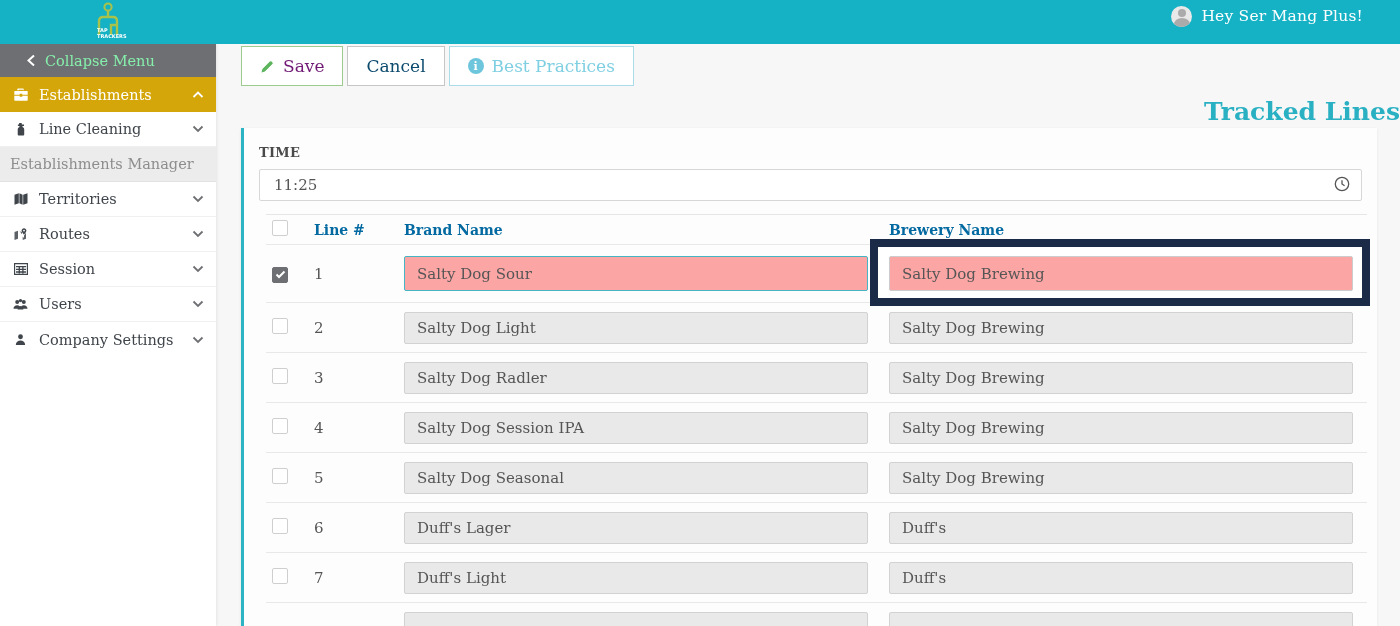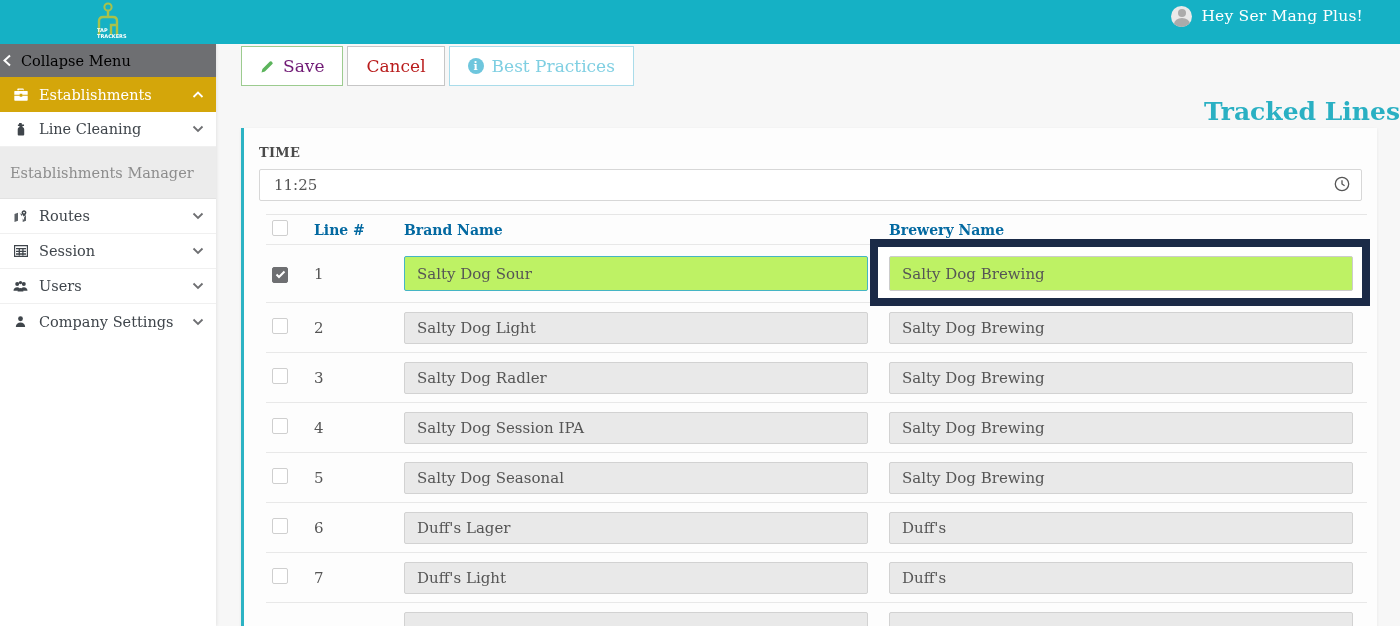--- a/index.html
+++ b/index.html
@@ -11,35 +11,35 @@
   .topbar { position:absolute; left:0; top:0; width:1400px; height:44px; background:#15b1c5; z-index:30; }
   .logo { position:absolute; left:86px; top:1px; width:44px; height:42px; }
   .greeting { position:absolute; right:37px; top:0; height:32px; display:flex; align-items:center; gap:9px; }
   .avatar { width:21px; height:21px; border-radius:50%; background:#e9e9e9; position:relative; overflow:hidden; }
   .avatar::before { content:""; position:absolute; left:6.5px; top:3.5px; width:8px; height:8px; border-radius:50%; background:#ababab; }
   .avatar::after { content:""; position:absolute; left:2.5px; top:12.5px; width:16px; height:12px; border-radius:50%; background:#ababab; }
   .greeting-text { color:#ffffff; font-size:15.5px; letter-spacing:.2px; }
 
   
   .sidebar { position:absolute; left:0; top:44px; width:216px; bottom:0; background:#ffffff; z-index:20; box-shadow:1px 0 3px rgba(0,0,0,.08); }
-  .collapse-bar { height:33px; background:#6e6f72; color:#000000; display:flex; align-items:center; padding-left:2px; gap:9px; font-size:14.5px; cursor:pointer; }
+  .collapse-bar { height:33px; background:#6e6f72; color:#86efac; display:flex; align-items:center; padding-left:26px; gap:9px; font-size:14.5px; cursor:pointer; }
   .side-item { height:35px; display:flex; align-items:center; padding:0 12px 0 13px; gap:11px; font-size:14.5px; color:#3f454b; border-bottom:1px solid #f0f0f0; cursor:pointer; background:#fff; }
   .side-item .lbl { flex:1; }
   .side-item .ic { width:15px; height:15px; flex:0 0 15px; display:flex; align-items:center; justify-content:center; color:#3f454b; }
   .side-item .chev { color:#6e6f72; display:flex; }
   .side-item.active { background:#d4a60a; color:#fff; border-bottom:none; }
   .side-item.active .ic, .side-item.active .chev { color:#fff; }
-  .side-sub { height:52px; display:flex; align-items:center; padding-left:10px; background:#ececec; color:#8d8d8d; font-size:14.5px; border-bottom:1px solid #e2e2e2; cursor:pointer; }
+  .side-sub { height:35px; display:flex; align-items:center; padding-left:10px; background:#ececec; color:#8d8d8d; font-size:14.5px; border-bottom:1px solid #e2e2e2; cursor:pointer; }
 
   
   .main { position:absolute; left:216px; top:44px; right:0; bottom:0; background:#f7f7f7; }
   .toolbar { display:flex; gap:4px; margin:2px 0 0 25px; }
   .btn { height:40px; display:inline-flex; align-items:center; gap:8px; background:#fff; font-family:inherit; font-size:17px; padding:0 18px; cursor:pointer; }
   .btn-save { border:1px solid #9ccb8f; color:#701a75; }
-  .btn-cancel { border:1px solid #c6c6c6; color:#b91c1c; }
+  .btn-cancel { border:1px solid #c6c6c6; color:#0c4a6e; }
   .btn-bp { border:1px solid #aadcea; color:#7fcfe2; }
   .pencil { display:flex; color:#5cb45c; }
   .info-dot { width:16px; height:16px; border-radius:50%; background:#6ec6dd; color:#fff; font-size:11px; font-weight:bold; display:flex; align-items:center; justify-content:center; font-family:"DejaVu Serif",serif; }
   .page-title { margin:11px 0 0 25px; color:#2ab0c3; font-size:25px; font-weight:bold;text-align:right; }
 
   
   .panel { position:absolute; left:25px; top:84px; width:1136px; height:560px; background:#fdfdfd; border-left:3px solid #2cb3c4; box-shadow:0 1px 3px rgba(0,0,0,.07); }
   .dt-row { display:flex; gap:25px; padding:17px 15px 0 15px; }
   .dt-col { flex:1; }
   .dt-label { font-size:13px; font-weight:bold; color:#4a4a4a; letter-spacing:.3px; margin-bottom:9px; }
@@ -50,21 +50,21 @@
   
   .table-wrap { margin:13px 10px 0 22px; border-top:1px solid #e6e6e6; }
   .trow { display:grid; grid-template-columns:42px 90px 464px 21px 464px; align-items:center; padding-left:6px; min-height:50px; border-bottom:1px solid #e8e8e8; }
   .trow.thead { min-height:30px; border-bottom:1px solid #e8e8e8; }
   .trow.first { min-height:58px; }
   .th { font-size:14px; font-weight:bold; color:#0369a1; }
   .linecell { font-size:15px; color:#555; }
   .checkbox { width:16px; height:16px; border:1px solid #cfcfcf; background:#fff; border-radius:2px; display:inline-flex; align-items:center; justify-content:center; cursor:pointer; }
   .checkbox.checked { background:#6e6f72; border-color:#6e6f72; color:#fff; }
   .tin { width:464px; height:32px; border:1px solid #d2d2d2; background:#e9e9e9; border-radius:2px; padding:0 12px; font-family:inherit; font-size:15px; color:#555; }
-  .tin.live { background:#bef264; height:35px; }
+  .tin.live { background:#fca5a5; height:35px; }
   .tin.brand-live { border:1px solid #45b5c4; }
   .tin.brew-live { border:1px solid #cccccc; }
   .brew-cell { position:relative; }
   .annotation-box { position:absolute; left:-19px; top:-17px; width:500px; height:67px; border:8px solid #1b2a47; background:#fff; z-index:1; }
   .brew-cell .tin { position:relative; z-index:2; }
   .partial { border-bottom:none; align-items:start; }
   .partial .tin { margin-top:9px; }
 </style>
 </head>
 <body>
@@ -121,20 +121,33 @@
           <svg width="12" height="8" viewBox="0 0 12 8">
             <polyline points="1.5,1.5 6,6 10.5,1.5" fill="none" stroke="currentColor" stroke-width="1.8"></polyline>
           </svg>
         </span>
     </div>
 
     <div class="side-sub">
       <span>Establishments Manager</span>
     </div>
 
+    <div class="side-item">
+      <span class="ic">
+        <svg width="14" height="12" viewBox="0 0 14 12">
+            <path d="M.5 1.8 4.8.3v9.9L.5 11.7zM5.4.3l3.2 1.5v9.9L5.4 10.2zM9.2 1.8 13.5.3v9.9l-4.3 1.5z" fill="currentColor"></path>
+          </svg>
+      </span>
+      <span class="lbl">Territories</span>
+      <span class="chev">
+          <svg width="12" height="8" viewBox="0 0 12 8">
+            <polyline points="1.5,1.5 6,6 10.5,1.5" fill="none" stroke="currentColor" stroke-width="1.8"></polyline>
+          </svg>
+        </span>
+    </div>
 
     <div class="side-item">
       <span class="ic">
         <svg width="14" height="13" viewBox="0 0 14 13">
             <path d="M.5 4 4 2.7v8L.5 12zM4.7 2.7 8 4v2.2C6.8 5 6 3.8 6 3.1zM10 7.4c.8-.9 2-2.4 2-3.4v6.7l-3.3 1.4V8.5c.4.5.8 1 1.3 1.4z" fill="currentColor" opacity=".85"></path>
             <path d="M10 .2c1.3 0 2.4 1 2.4 2.3 0 1.6-2.4 4.2-2.4 4.2S7.6 4.1 7.6 2.5C7.6 1.2 8.7.2 10 .2zm0 1.5a.9.9 0 100 1.8.9.9 0 000-1.8z" fill="currentColor"></path>
           </svg>
       </span>
       <span class="lbl">Routes</span>
       <span class="chev">

